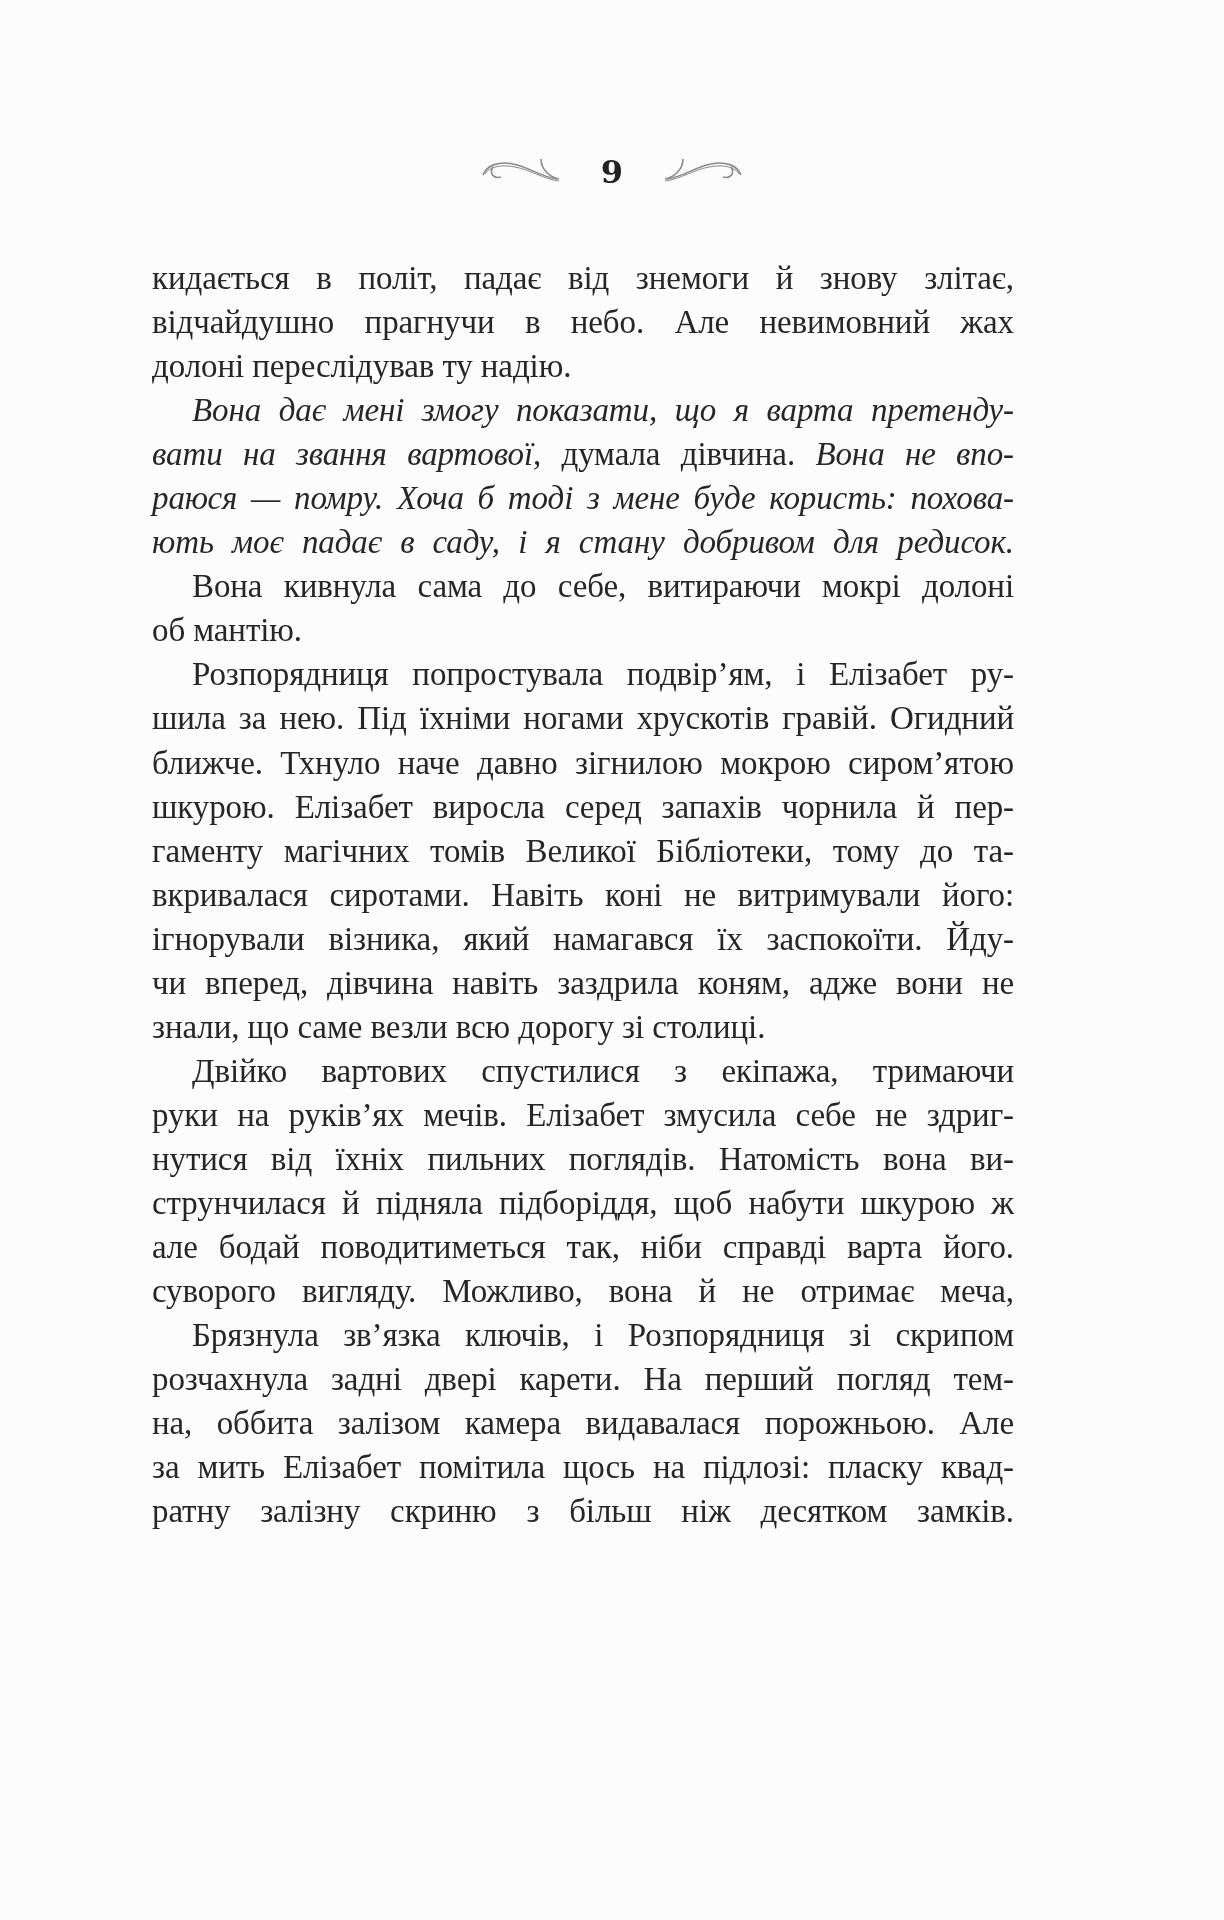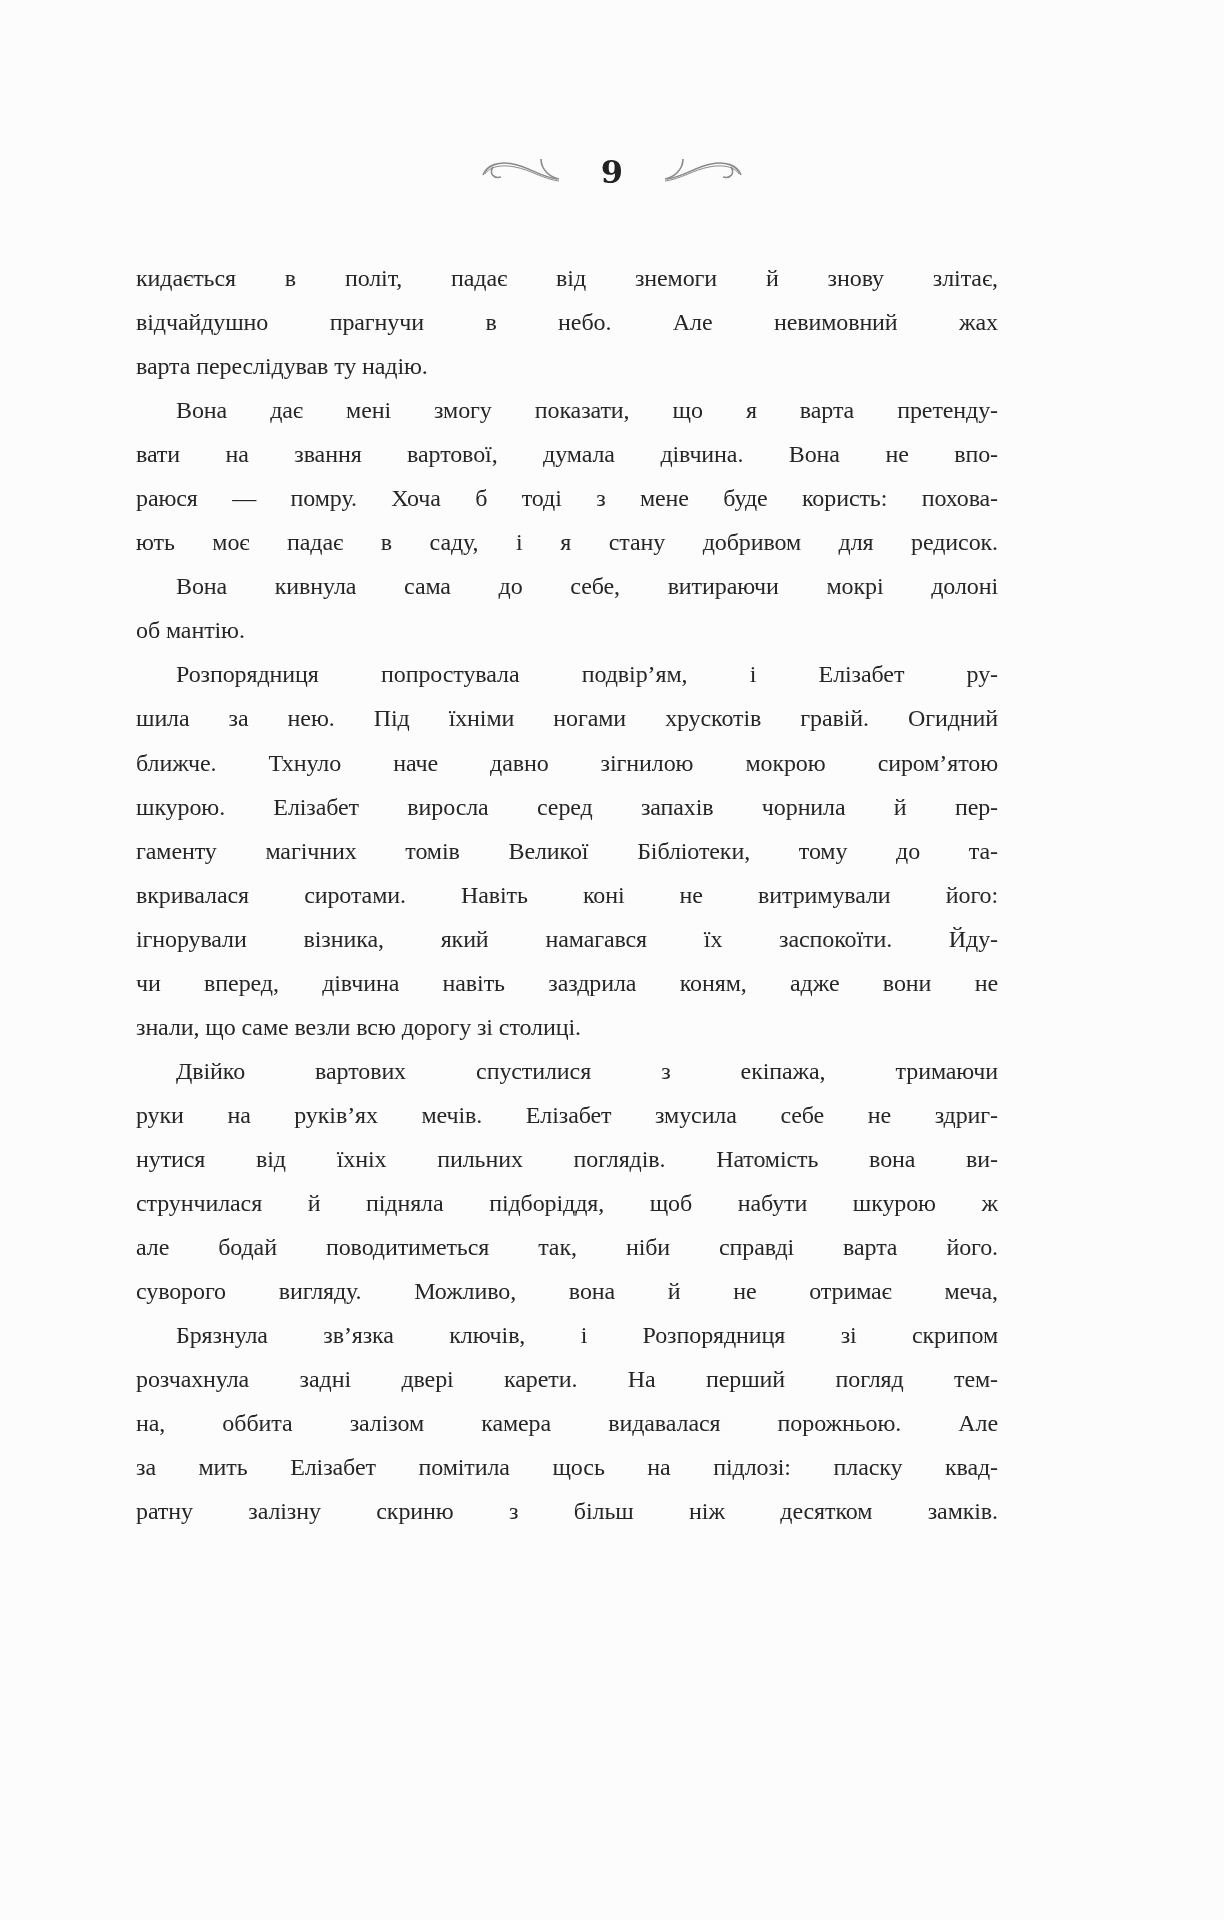--- a/index.html
+++ b/index.html
@@ -10,29 +10,29 @@
   .header {
     position:absolute; top:140px; left:0; width:1224px; height:60px;
     display:flex; justify-content:center; align-items:center; gap:36px;
   }
   .orn { width:86px; height:30px; }
   .page-num {
     font-family:"DejaVu Serif", serif; font-weight:bold; font-size:32px; color:#222;
     line-height:1; margin-top:4px;
   }
   .text {
-    position:absolute; top:256px; left:136px; width:862px;
-    font-family:"Liberation Serif", serif; font-size:24px; line-height:44.05px;
+    position:absolute; top:256px; left:152px; width:862px;
+    font-family:"Liberation Serif", serif; font-size:33px; line-height:44.05px;
     text-align:justify; letter-spacing:-0.1px;
   }
   .text p { margin:0; text-indent:40px; }
   .text p.cont { text-indent:0; }
   .line { display:block; text-align-last:justify; white-space:nowrap; }
   .line.last { text-align-last:left; }
-  .it { }
+  .it { font-style:italic; }
 </style>
 </head>
 <body>
 
 <div class="header">
   <svg class="orn" viewBox="0 0 86 30">
     <path d="M4 20 C8 10, 20 6, 34 9 C50 12, 62 22, 78 24" fill="none" stroke="#8a8a8a" stroke-width="1.6"></path>
     <path d="M6 19 C10 12, 22 9, 36 12 C52 15, 64 24, 80 26" fill="none" stroke="#8a8a8a" stroke-width="1"></path>
     <path d="M14 12 C10 18, 14 24, 22 22" fill="none" stroke="#8a8a8a" stroke-width="1.6"></path>
     <path d="M62 4 C62 14, 70 22, 80 24" fill="none" stroke="#8a8a8a" stroke-width="1.6"></path>
@@ -43,21 +43,21 @@
     <path d="M6 19 C10 12, 22 9, 36 12 C52 15, 64 24, 80 26" fill="none" stroke="#8a8a8a" stroke-width="1"></path>
     <path d="M14 12 C10 18, 14 24, 22 22" fill="none" stroke="#8a8a8a" stroke-width="1.6"></path>
     <path d="M62 4 C62 14, 70 22, 80 24" fill="none" stroke="#8a8a8a" stroke-width="1.6"></path>
   </svg>
 </div>
 
 <div class="text">
   <p class="cont">
     <span class="line">кидається в політ, падає від знемоги й знову злітає,</span>
     <span class="line">відчайдушно прагнучи в небо. Але невимовний жах</span>
-    <span class="line last">варта переслідував ту надію.</span>
+    <span class="line last">долоні переслідував ту надію.</span>
   </p>
   <p>
     <span class="line it">Вона дає мені змогу показати, що я варта претенду-</span>
     <span class="line" style="text-indent:0"><span class="it">вати на звання вартової</span><span>, думала дівчина. </span><span class="it">Вона не впо-</span></span>
     <span class="line it" style="text-indent:0">раюся — помру. Хоча б тоді з мене буде користь: похова-</span>
     <span class="line it" style="text-indent:0">ють моє падає в саду, і я стану добривом для редисок.</span>
   </p>
   <p>
     <span class="line">Вона кивнула сама до себе, витираючи мокрі долоні</span>
     <span class="line last" style="text-indent:0">об мантію.</span>

